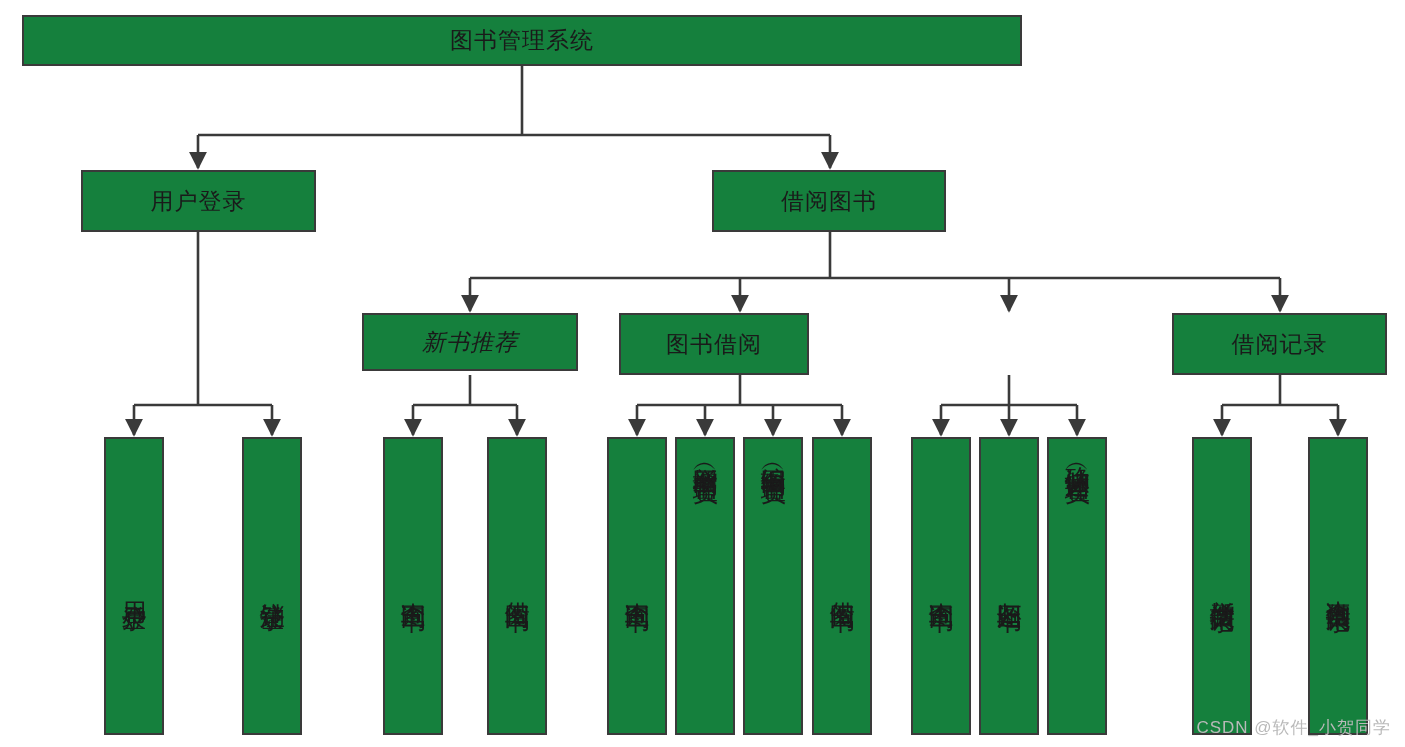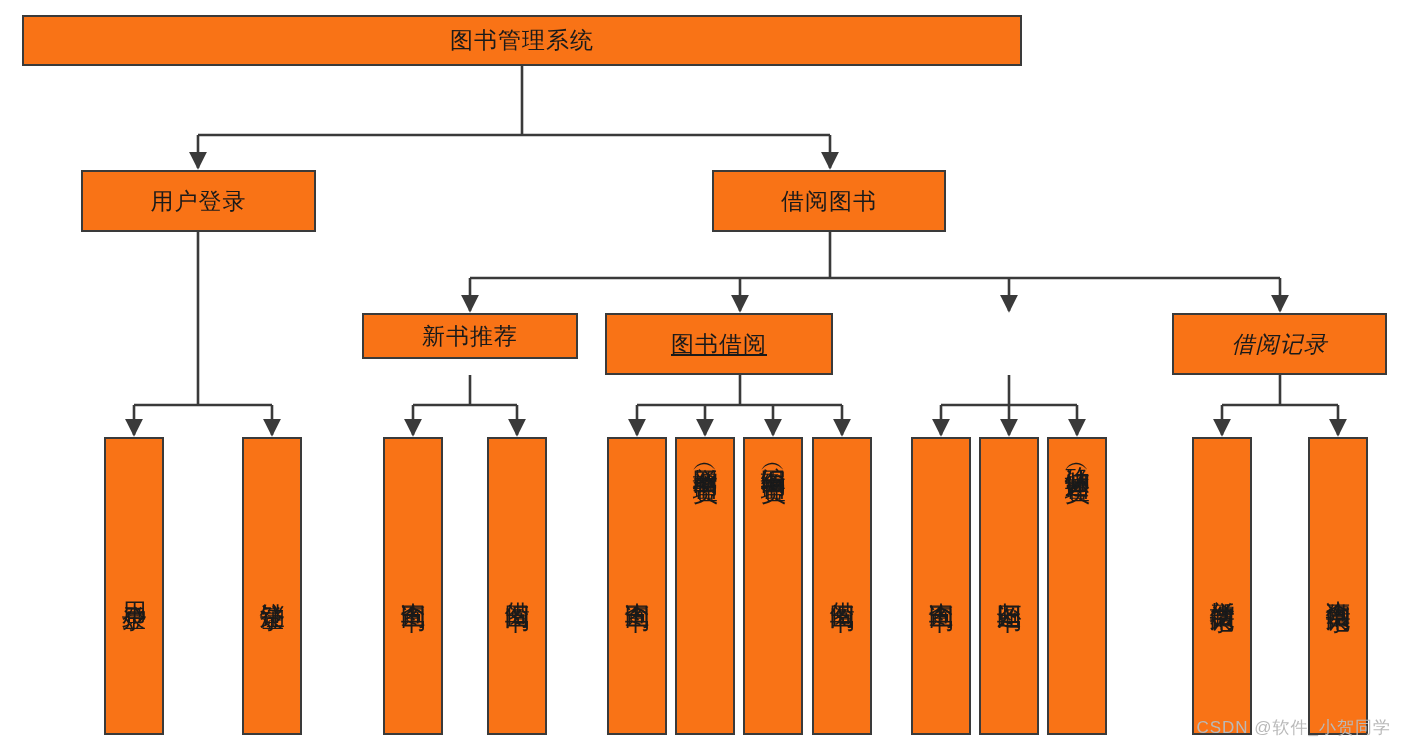--- a/index.html
+++ b/index.html
@@ -7,21 +7,21 @@
     width:1405px;height:747px;
     background:#ffffff;
     font-family:"Liberation Sans","DejaVu Sans",sans-serif;
     overflow:hidden;
     position:relative;
   }
   #canvas{position:absolute;left:0;top:0;width:1405px;height:747px;}
   .node{
     position:absolute;
     box-sizing:border-box;
-    background:#f97316;
+    background:#15803d;
     border:2px solid #3a3a3a;
     display:flex;
     align-items:center;
     justify-content:center;
     color:#1a1a1a;
   }
   .node.h{
     font-size:23px;
     letter-spacing:1px;
   }
@@ -109,27 +109,27 @@
     <span>图书管理系统</span>
   </div>
 
   <div class="node h" style="left:81px;top:170px;width:235px;height:62px;">
     <span>用户登录</span>
   </div>
   <div class="node h" style="left:712px;top:170px;width:234px;height:62px;">
     <span>借阅图书</span>
   </div>
 
-  <div class="node h" style="left:362px;top:313px;width:216px;height:46px;">
+  <div class="node h" style="left:362px;top:313px;width:216px;height:58px;font-style:italic;">
     <span>新书推荐</span>
   </div>
-  <div class="node h" style="left:605px;top:313px;width:228px;height:62px;text-decoration:underline;">
+  <div class="node h" style="left:619px;top:313px;width:190px;height:62px;">
     <span>图书借阅</span>
   </div>
-  <div class="node h" style="left:1172px;top:313px;width:215px;height:62px;font-style:italic;">
+  <div class="node h" style="left:1172px;top:313px;width:215px;height:62px;">
     <span>借阅记录</span>
   </div>
 
   <div class="node leaf mid" style="left:104px;top:437px;width:60px;height:298px;">
     <span class="vtext">用户登录</span>
   </div>
   <div class="node leaf mid" style="left:242px;top:437px;width:60px;height:298px;">
     <span class="vtext">注销登录</span>
   </div>
 

